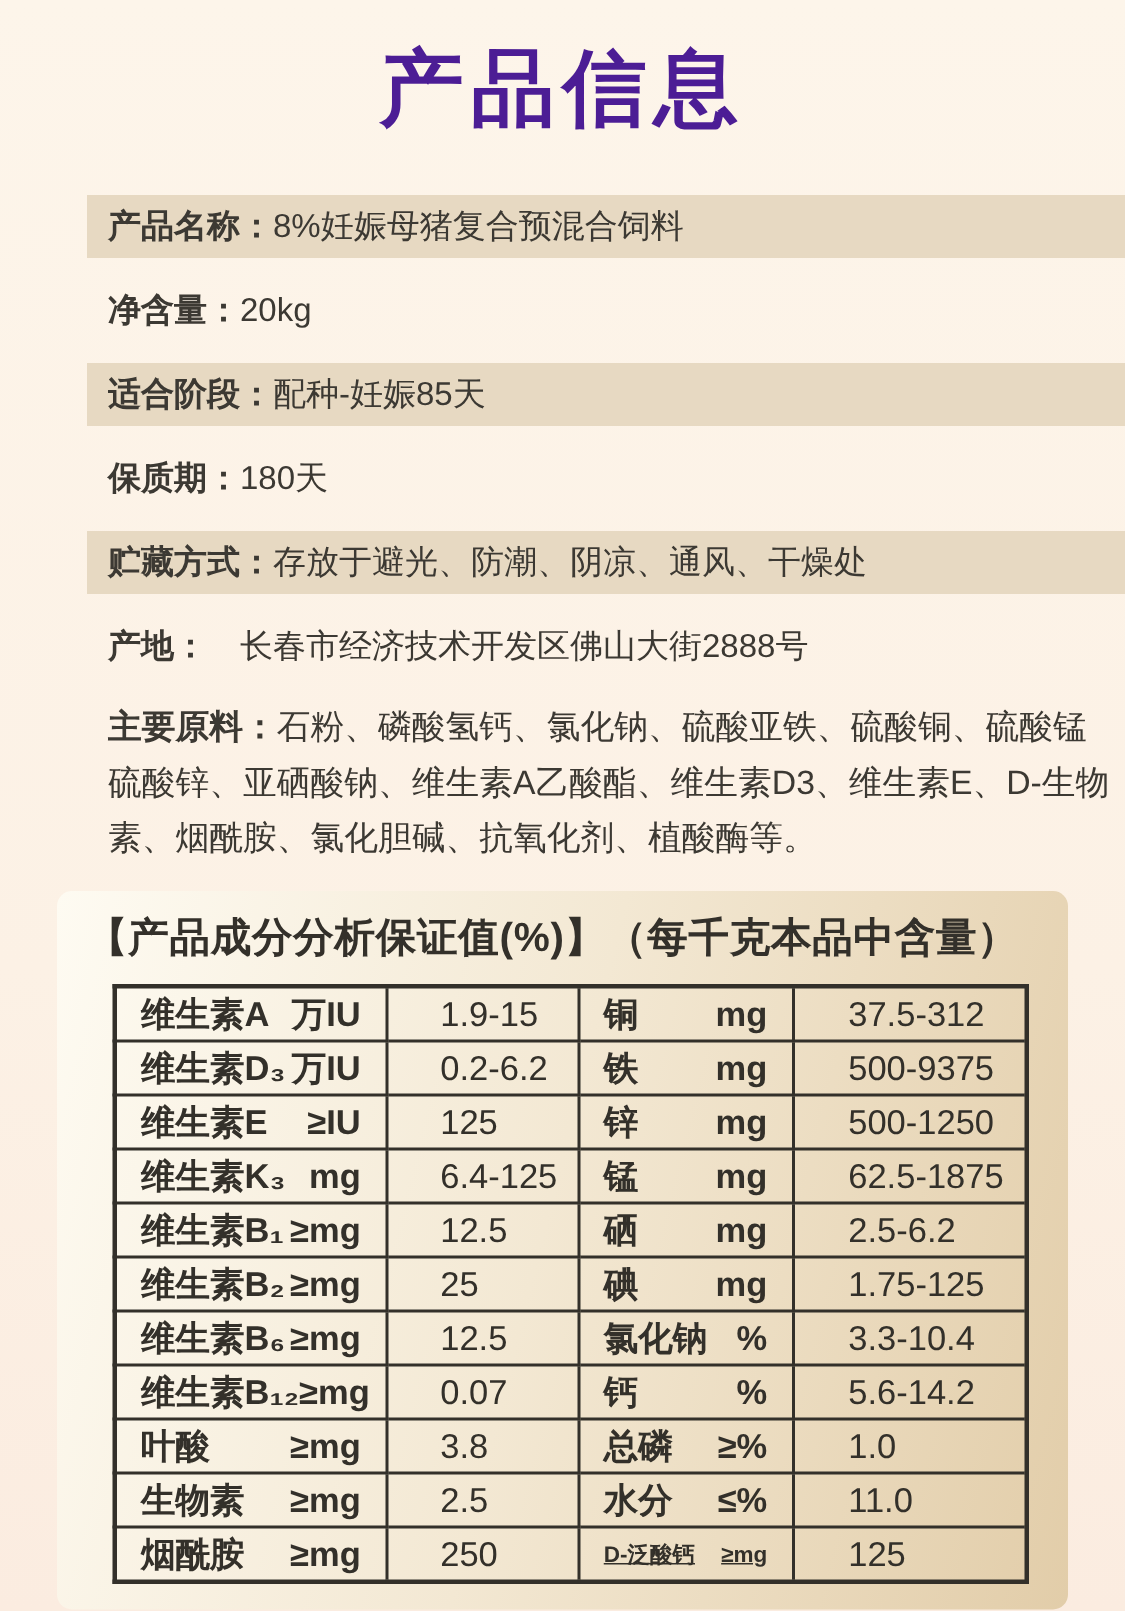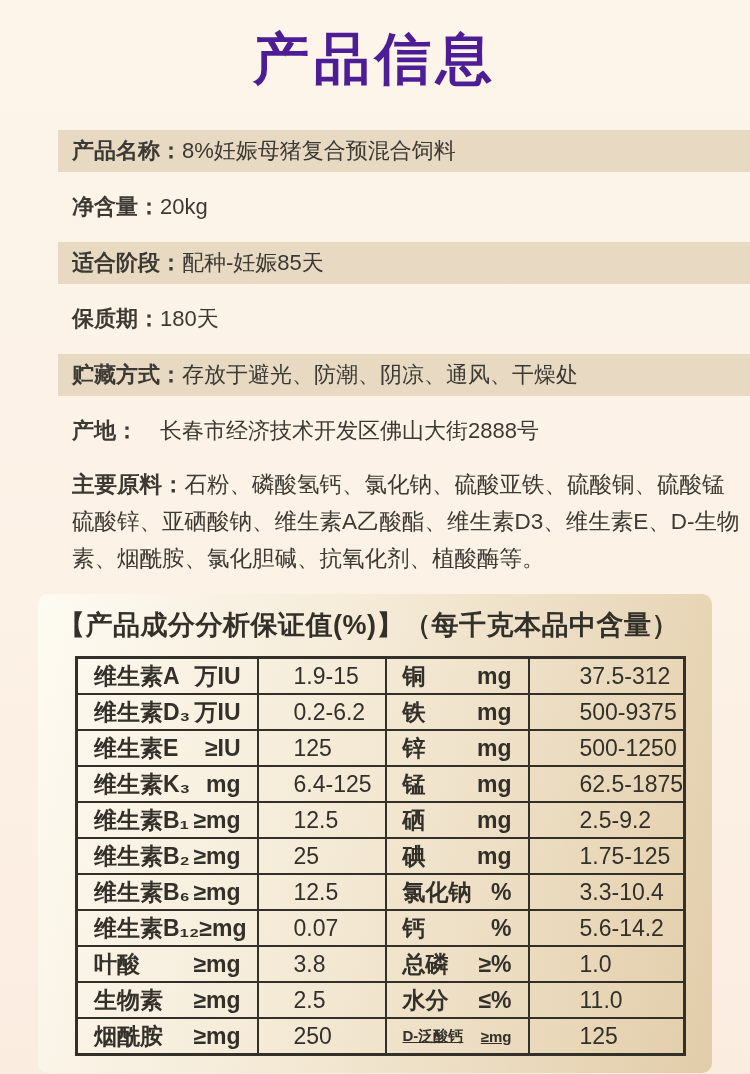--- a/index.html
+++ b/index.html
@@ -45,21 +45,21 @@
   table.analysis td{
     border:2px solid #33302a;height:32px;
     font-size:23px;color:#33302a;overflow:hidden;
   }
   td.name{font-weight:bold;}
   .nwrap{
     display:flex;justify-content:space-between;align-items:center;
     padding:0 15px 0 15px;white-space:nowrap;
   }
   td.value{padding-left:35px;font-weight:normal;white-space:nowrap;}
-  td.v2{padding-left:50px;}
+  td.v2{padding-left:36px;}
   td.small .nwrap{font-size:15px;text-decoration:underline;}
 </style>
 </head>
 <body>
 
 <div class="page">
 
   <h1 class="title">产品信息</h1>
 
   <div class="attrs">
@@ -178,21 +178,21 @@
                 <span>≥mg</span>
               </div>
             </td>
           <td class="value">12.5</td>
           <td class="name">
               <div class="nwrap">
                 <span>硒</span>
                 <span>mg</span>
               </div>
             </td>
-          <td class="value v2">2.5-9.2</td>
+          <td class="value v2">2.5-6.2</td>
         </tr>
         <tr>
           <td class="name">
               <div class="nwrap">
                 <span>维生素B₂</span>
                 <span>≥mg</span>
               </div>
             </td>
           <td class="value">25</td>
           <td class="name">

